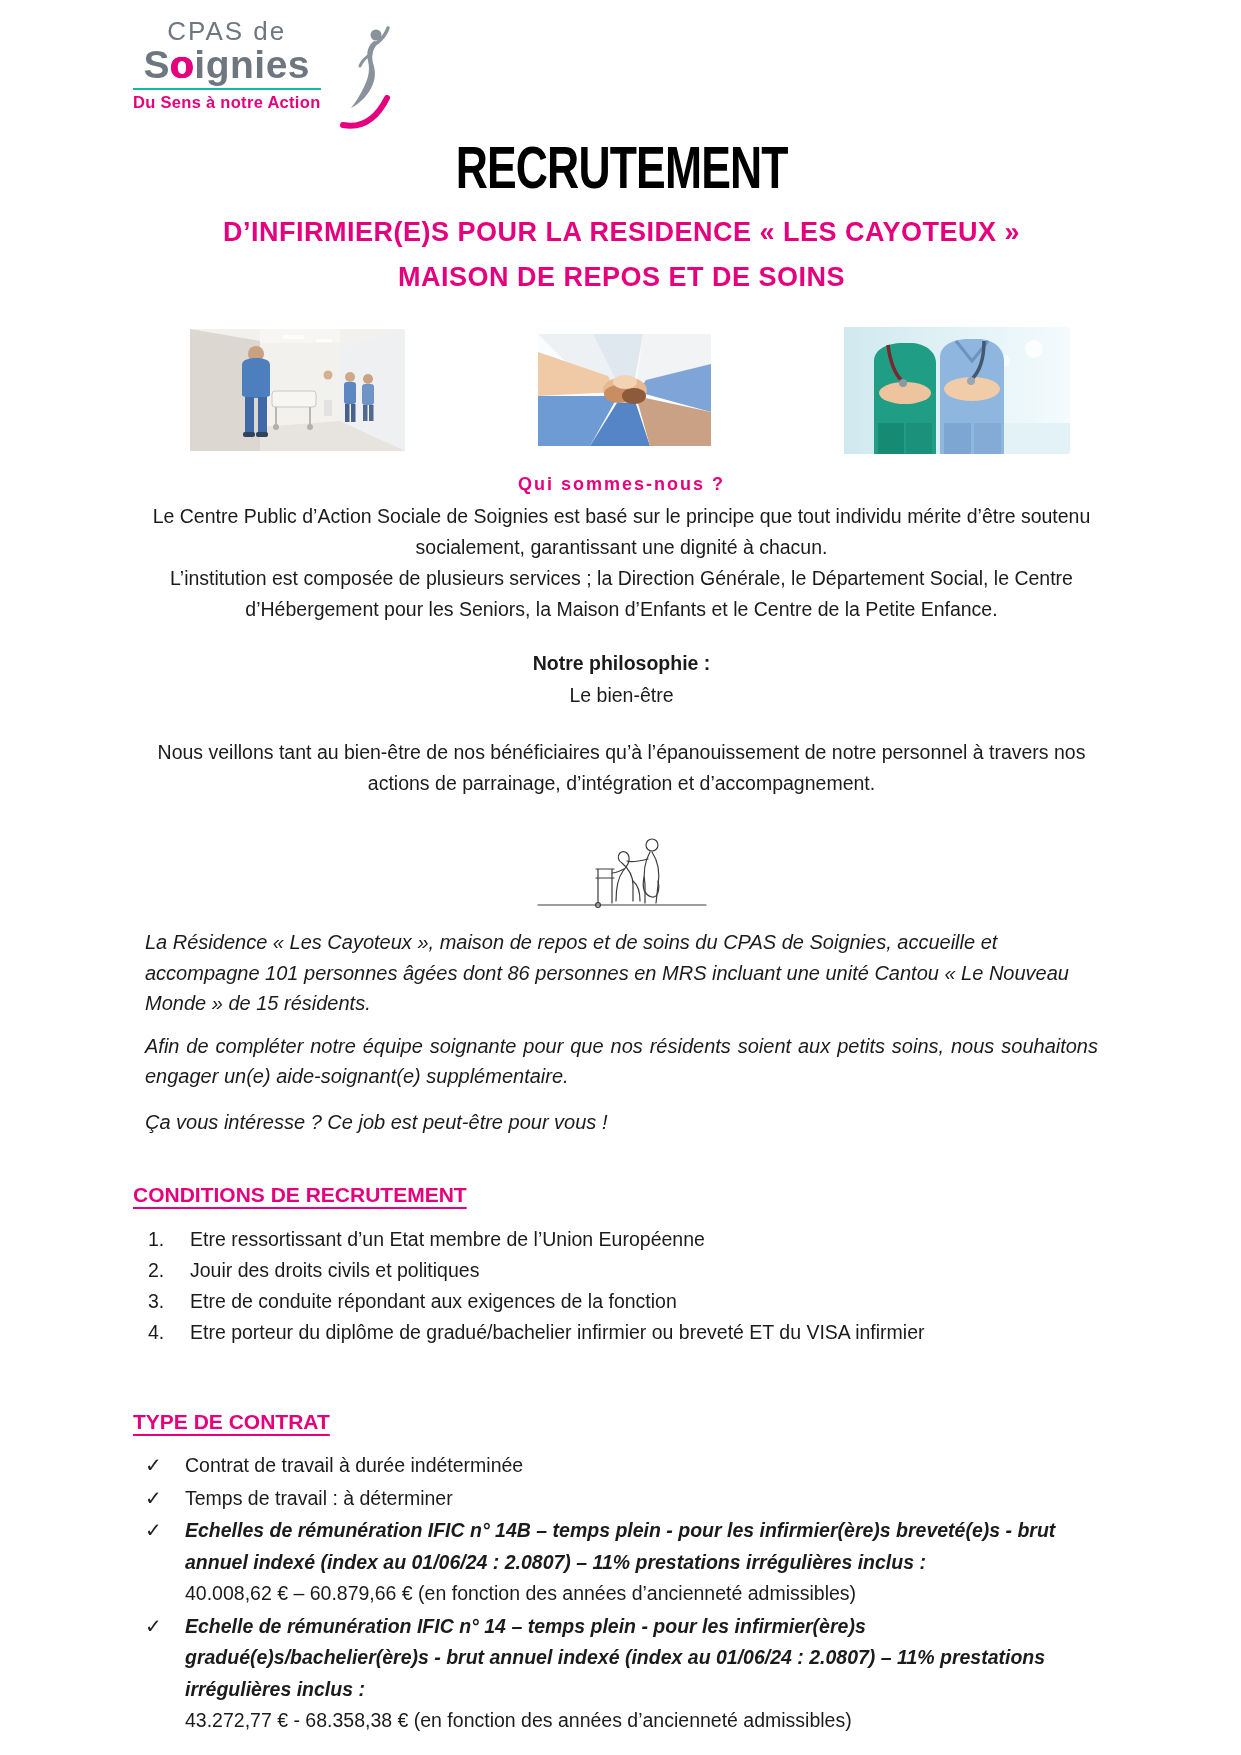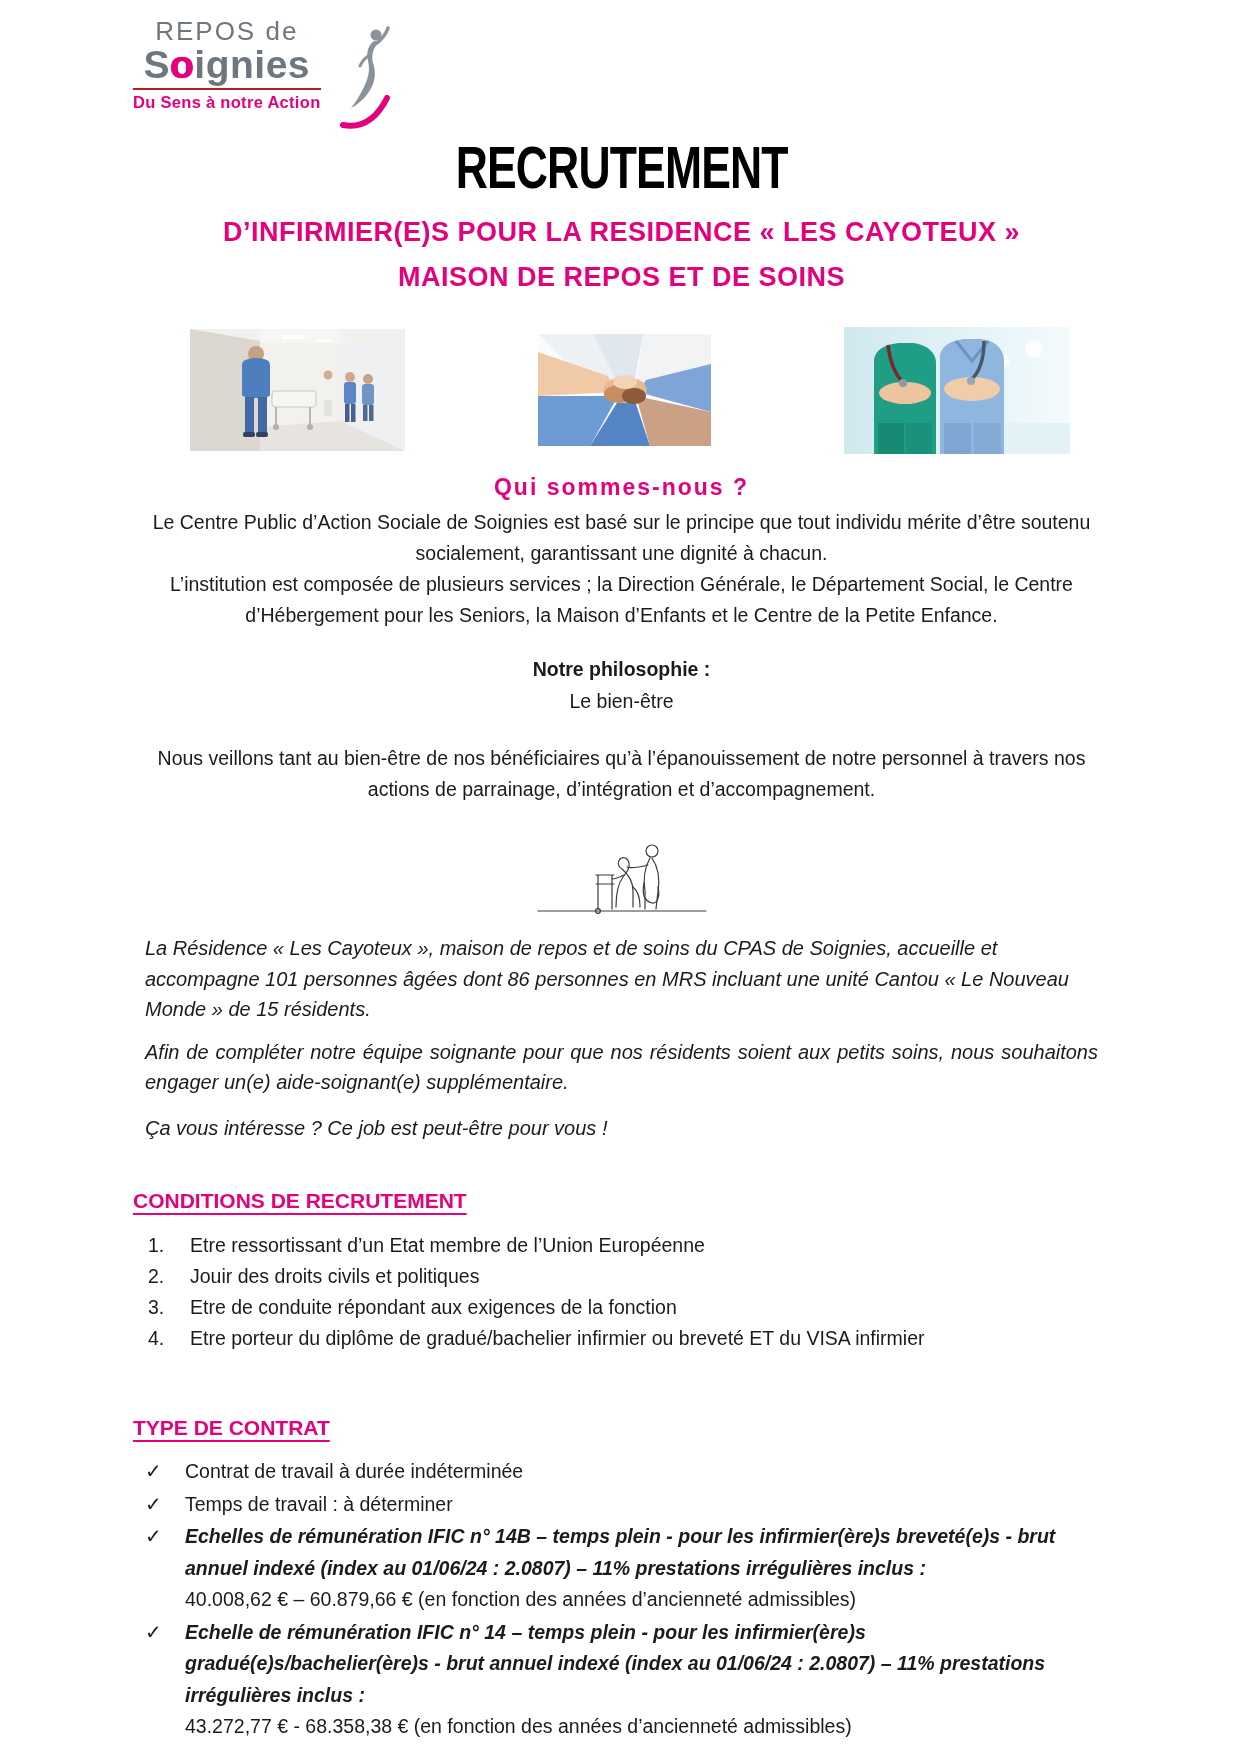--- a/index.html
+++ b/index.html
@@ -13,31 +13,31 @@
     color:#1b1b1b;
     font-size:19.5px;
     overflow:hidden;
   }
   
   .logo-row { display:flex; align-items:flex-start; height:122px; }
   .logo-text { display:inline-block; text-align:center; }
   .logo-line1 { color:#6e7780; font-size:26px; letter-spacing:2px; line-height:1.05; }
   .logo-line2 { color:#6e7780; font-size:39px; font-weight:700; line-height:1.05; letter-spacing:0.5px; }
   .logo-line2 .o-pink { color:#e5007d; text-shadow:0 0 1px #e5007d, 0.4px 0 0 #e5007d, -0.4px 0 0 #e5007d; }
-  .logo-tagline { color:#e5007d; font-size:16.5px; font-weight:700; border-top:2px solid #b91c1c; padding-top:3px; margin-top:2px; letter-spacing:0.3px; }
+  .logo-tagline { color:#e5007d; font-size:16.5px; font-weight:700; border-top:2px solid #14b8a6; padding-top:3px; margin-top:2px; letter-spacing:0.3px; }
   .dancer { margin-left:14px; margin-top:6px; }
   
   .title-wrap { text-align:center; height:58px; }
   .title { display:inline-block; font-size:53px; font-weight:700; color:#000; transform:scale(0.84,1.12); letter-spacing:-1px; line-height:1.05; }
   .subtitle { text-align:center; color:#e5007d; font-weight:700; font-size:27px; line-height:45px; margin-top:12px; letter-spacing:0.5px; }
   
   .photos { display:flex; align-items:center; justify-content:space-between; margin:26px 40px 0 57px; height:128px; }
   .photo { display:block; }
   
-  .qui { text-align:center; color:#e5007d; font-weight:700; font-size:23px; letter-spacing:2px; margin:20px 0 0 0; }
+  .qui { text-align:center; color:#e5007d; font-weight:700; font-size:18px; letter-spacing:2px; margin:20px 0 0 0; }
   .para-center { text-align:center; line-height:31px; margin:0; }
   .para-first { margin-top:6px; }
   .philosophy { text-align:center; margin-top:22px; line-height:32px; }
   .phil-label { font-weight:700; }
   .para3 { margin-top:26px; }
   .illustration { text-align:center; margin-top:20px; height:94px; }
   
   .residence { margin-top:14px; font-style:italic; font-size:20px; line-height:30.5px; }
   .residence p { margin:12px; }
   .residence .p1 { max-width:932px; }
@@ -60,21 +60,21 @@
   .item-colon { font-weight:700; font-style:italic; }
   .item-detail:empty { display:none; }
 </style>
 </head>
 <body>
 
 <div class="page">
 
   <header class="logo-row">
     <div class="logo-text">
-      <div class="logo-line1">REPOS de</div>
+      <div class="logo-line1">CPAS de</div>
       <div class="logo-line2"><span>S</span><span class="o-pink">o</span><span>ignies</span></div>
       <div class="logo-tagline">Du Sens à notre Action</div>
     </div>
     <svg class="dancer" width="62" height="110" viewBox="0 0 62 110">
       <circle cx="41" cy="11" r="5.5" fill="#8a929b"></circle>
       <path d="M39 17 C33 21 31 29 33 37 C35 45 34 53 29 63 C25 71 21 78 16 84 C26 79 34 70 38 60 C41 52 40 45 38 39 C36 31 38 23 45 18 Z" fill="#8a929b"></path>
       <path d="M42 19 C47 15 51 10 53 4" stroke="#8a929b" stroke-width="3.5" fill="none" stroke-linecap="round"></path>
       <path d="M36 30 C31 33 27 37 25 42" stroke="#8a929b" stroke-width="3" fill="none" stroke-linecap="round"></path>
       <path d="M8 101 C24 104 40 98 52 74" stroke="#e5007d" stroke-width="6" fill="none" stroke-linecap="round"></path>
     </svg>

